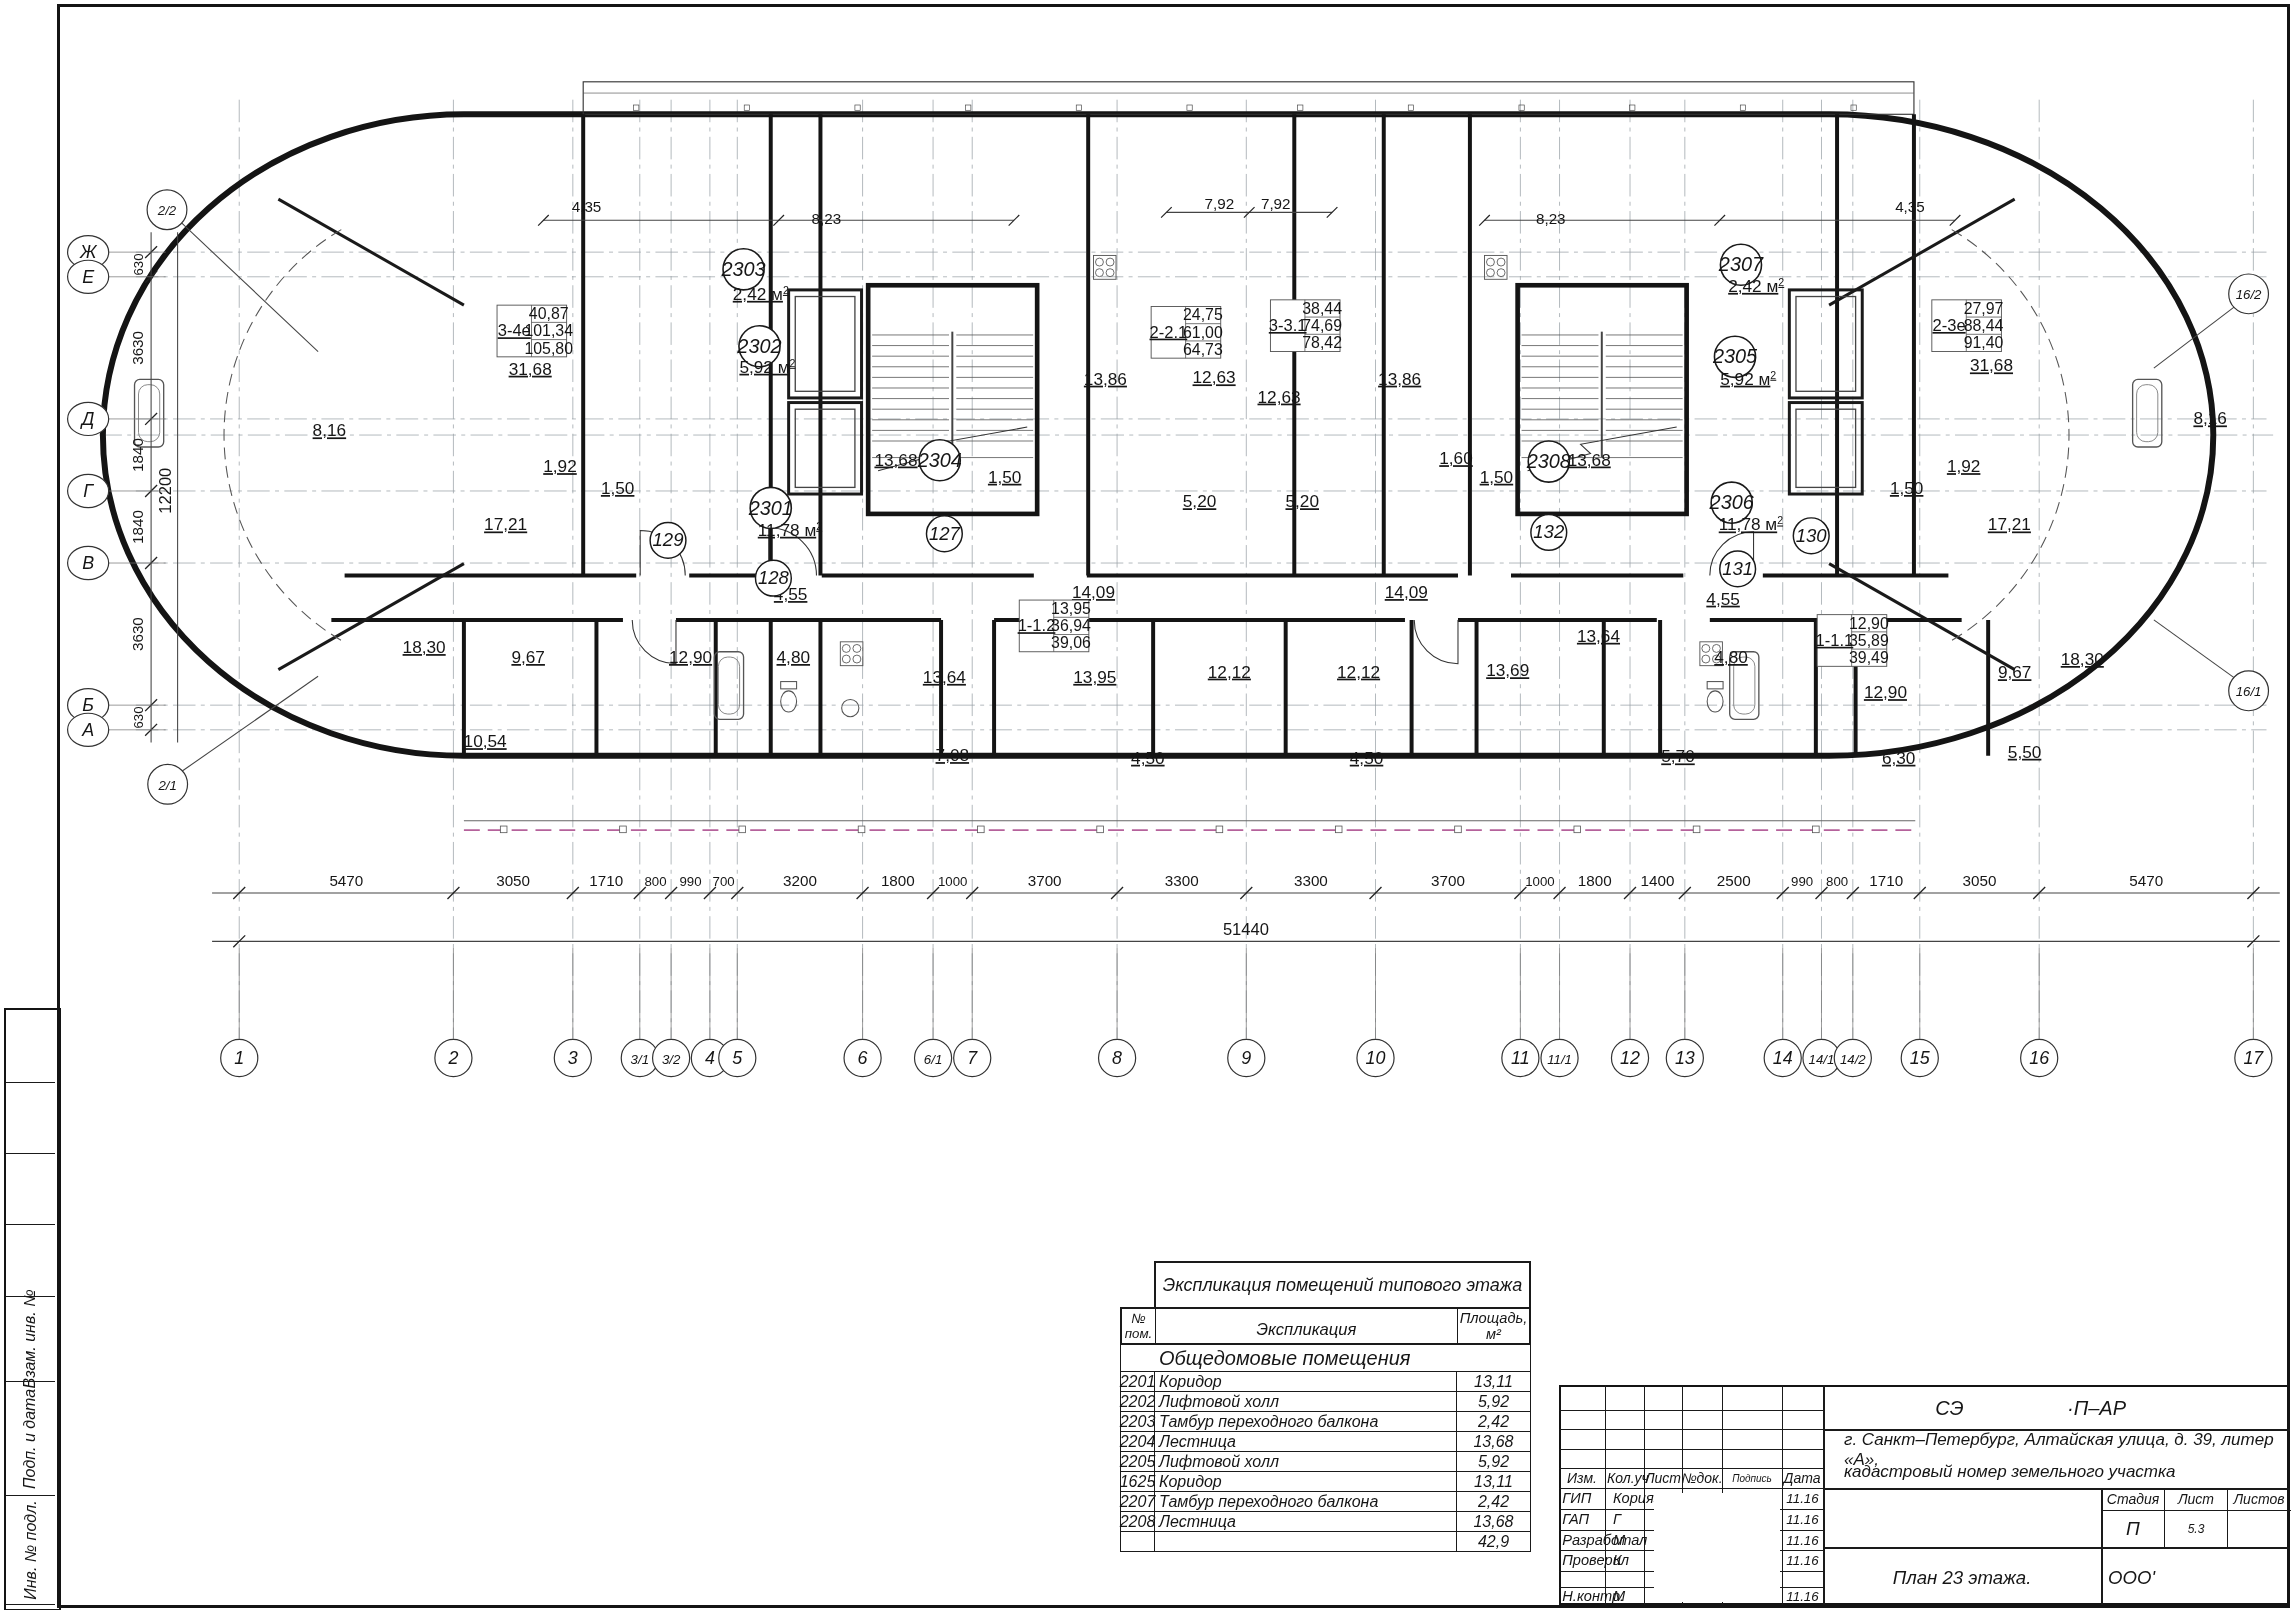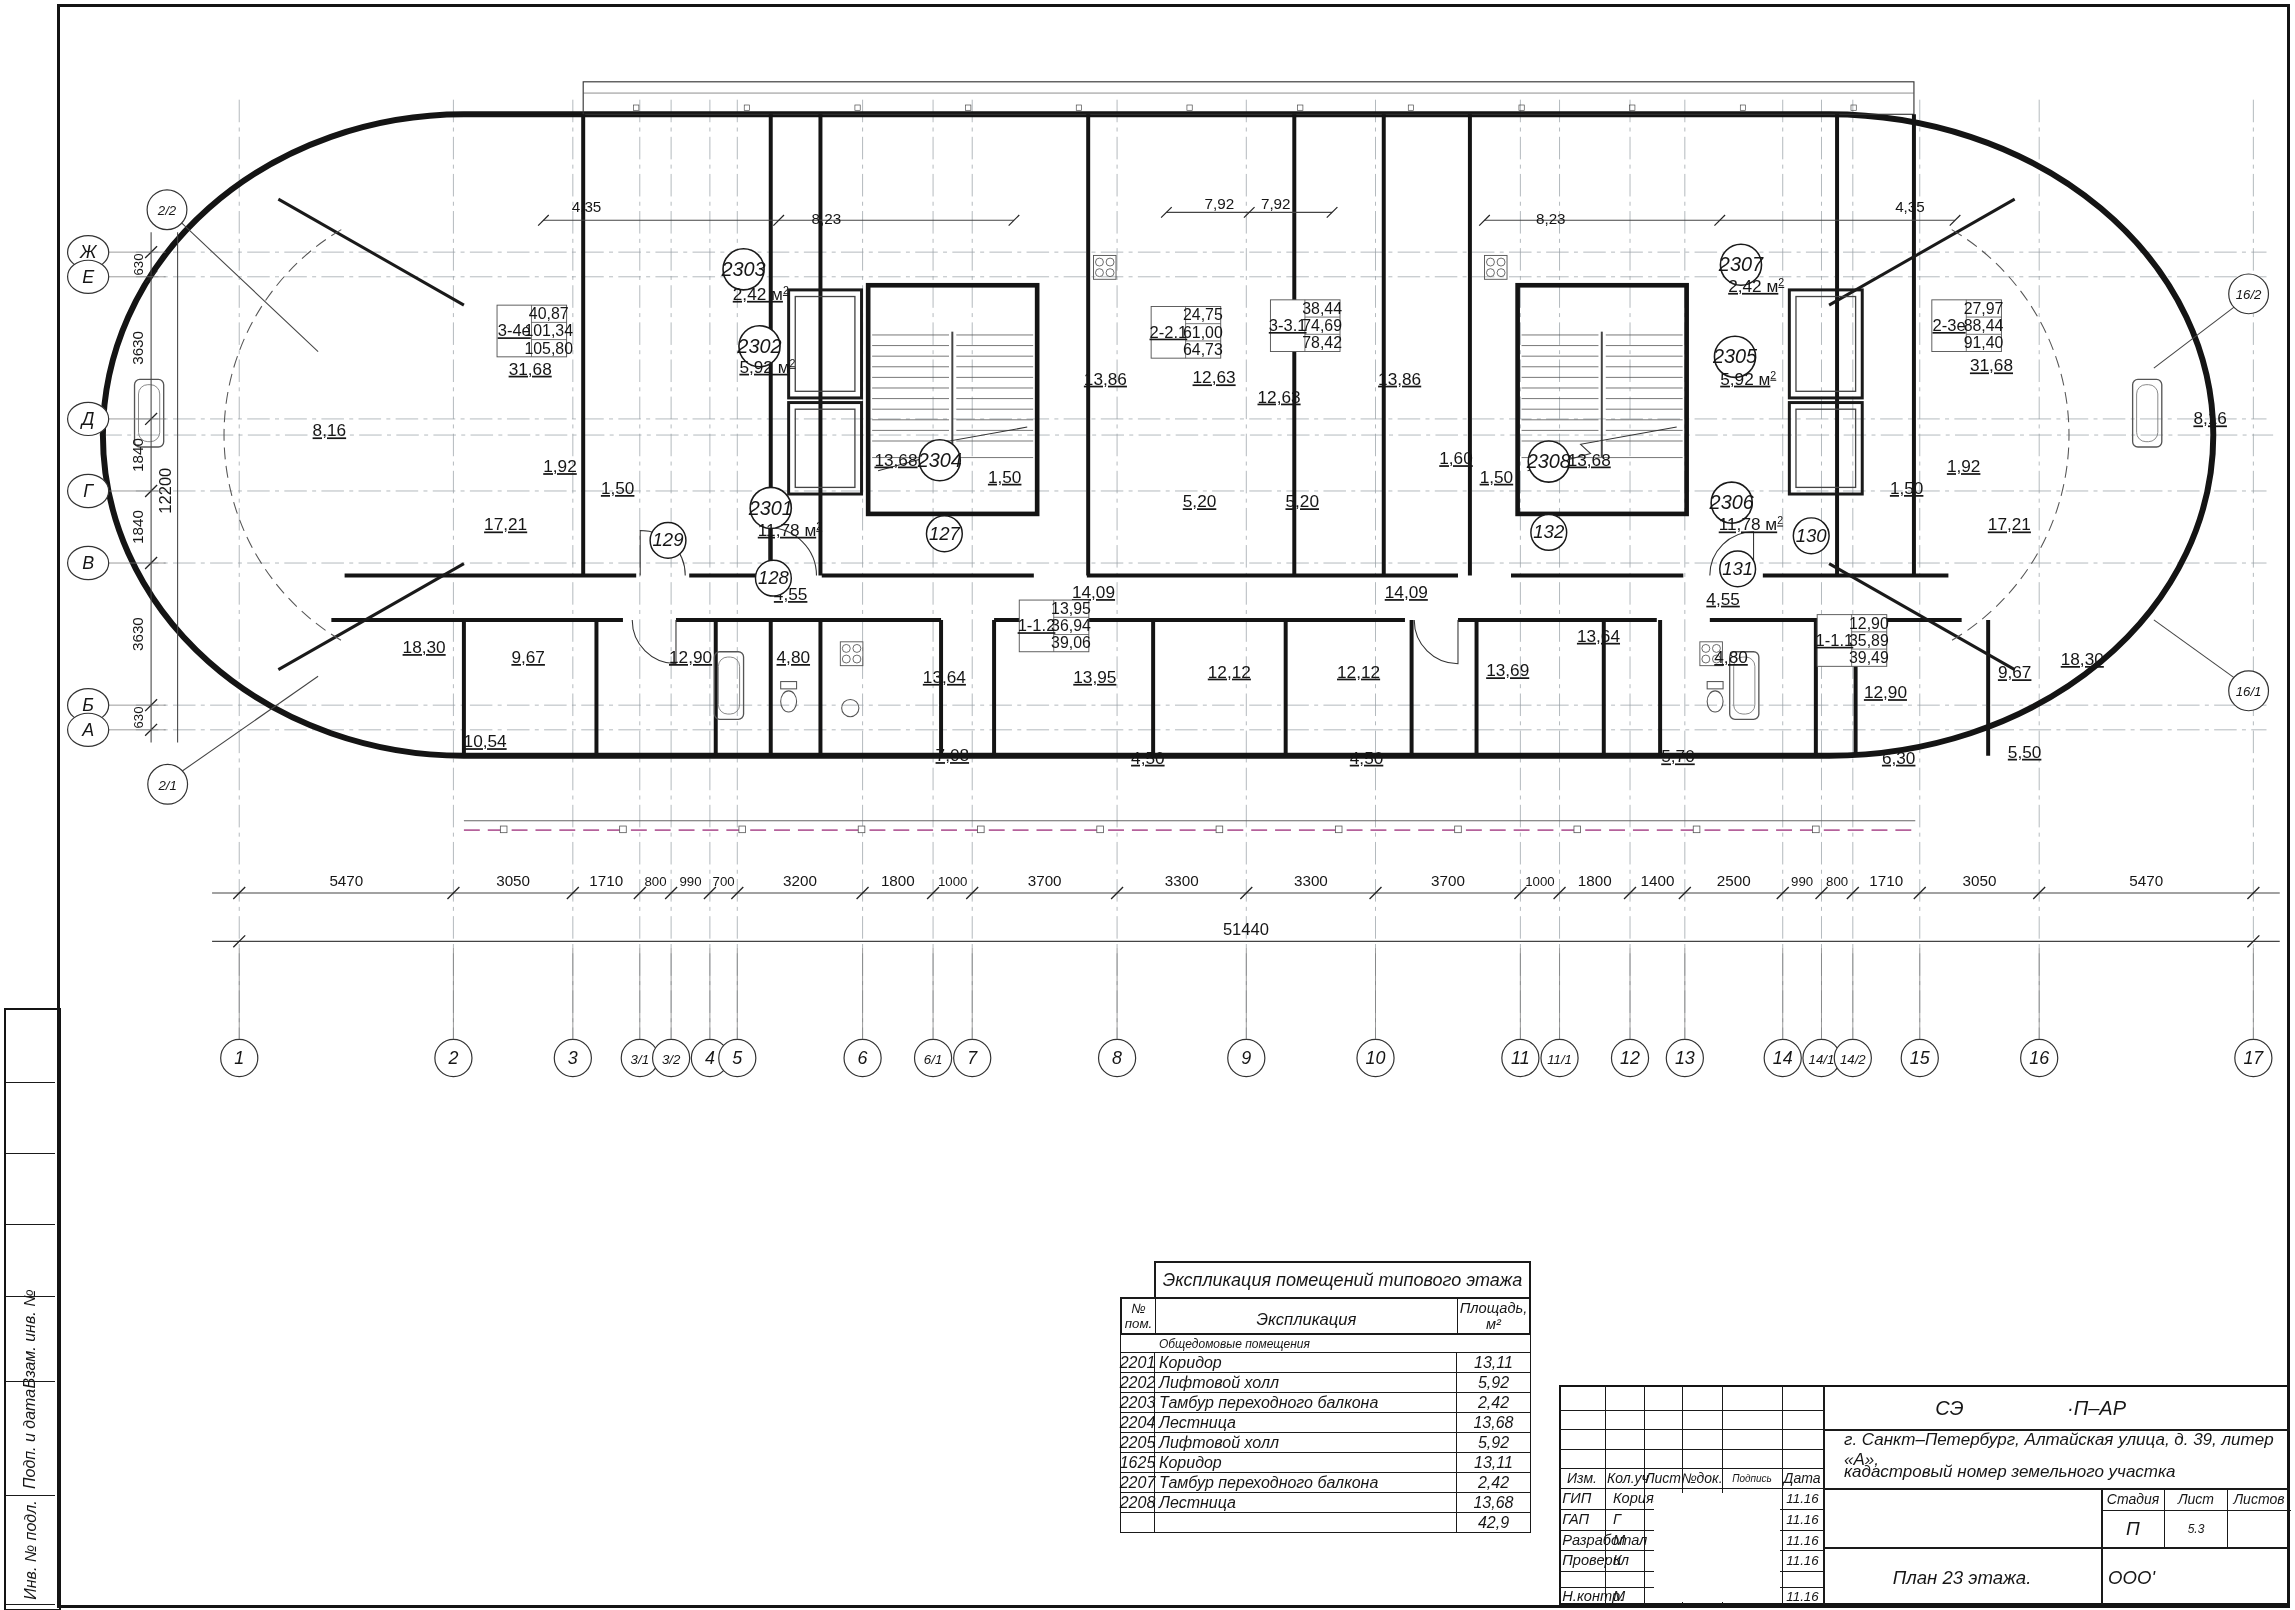--- a/index.html
+++ b/index.html
@@ -14,26 +14,26 @@
   .axname{font-size:27px;font-style:italic}
   .axsmall{font-size:20px;font-style:italic}
   .roomnum{font-size:30px;font-style:italic}
   .aptnum{font-size:28px;font-style:italic}
   .boxval{font-size:24px;text-decoration:none}
   .boxlbl{font-size:25px;text-decoration:underline}
   .frame{position:absolute;left:57px;top:4px;width:2227px;height:1598px;border:3.3px solid #141414}
   
   .expl{position:absolute;left:1120px;top:1261px;width:411px;font-style:italic}
   .expl *{box-sizing:border-box}
-  .expl .ttl{border:2px solid #1a1a1a;border-bottom:none;height:36px;display:flex;align-items:center;justify-content:center;font-size:18px;margin-left:34px;width:377px}
+  .expl .ttl{border:2px solid #1a1a1a;border-bottom:none;height:46px;display:flex;align-items:center;justify-content:center;font-size:18px;margin-left:34px;width:377px}
   .expl .hdr{display:flex;border:2px solid #1a1a1a;height:38px}
   .expl .hdr .c1{width:34px;border-right:1.3px solid #1a1a1a;display:flex;flex-direction:column;align-items:center;justify-content:center;font-size:13.3px;line-height:1.15}
   .expl .hdr .c2{width:302px;border-right:1.3px solid #1a1a1a;display:flex;align-items:flex-end;justify-content:center;font-size:16.6px;padding-bottom:2.7px}
   .expl .hdr .c3{flex:1;display:flex;flex-direction:column;align-items:center;justify-content:center;font-size:14.6px;line-height:1.1}
-  .expl .sub{border:1.3px solid #1a1a1a;border-top:none;height:18px;display:flex;align-items:center;padding-left:38px;font-size:12px}
+  .expl .sub{border:1.3px solid #1a1a1a;border-top:none;height:27px;display:flex;align-items:center;padding-left:38px;font-size:20px}
   .expl .row{display:flex;border:1.2px solid #1a1a1a;border-top:none;height:20px;font-size:16px}
   .expl .row .c1{width:34px;border-right:1.2px solid #1a1a1a;display:flex;align-items:center;justify-content:center}
   .expl .row .c2{width:302px;border-right:1.2px solid #1a1a1a;display:flex;align-items:center;padding-left:4px}
   .expl .row .c3{flex:1;display:flex;align-items:center;justify-content:center}
   
   .tb{position:absolute;left:1559px;top:1385px;width:731px;height:220px;font-style:italic}
   .tb *{box-sizing:border-box;position:absolute}
   .tb .bord{border:2.7px solid #141414;left:0;top:0;width:731px;height:220px}
   .tb .vln,.tb .hln{background:#1a1a1a}
   .tb .cell{display:flex;align-items:center;justify-content:center;font-size:16px}

